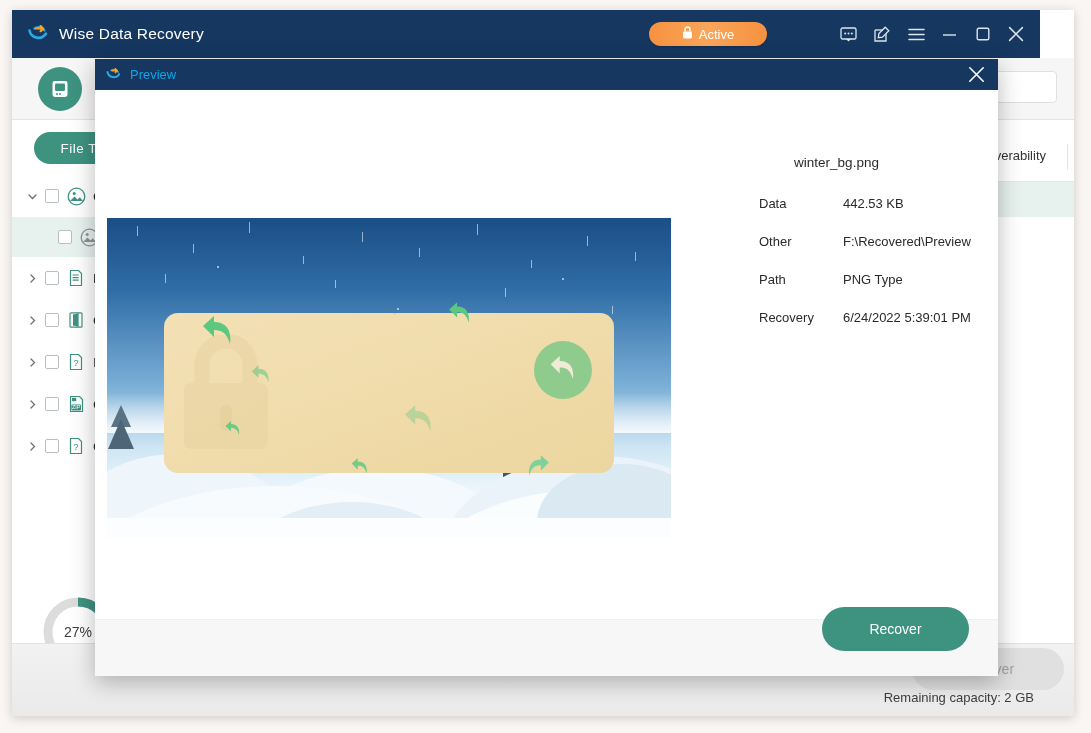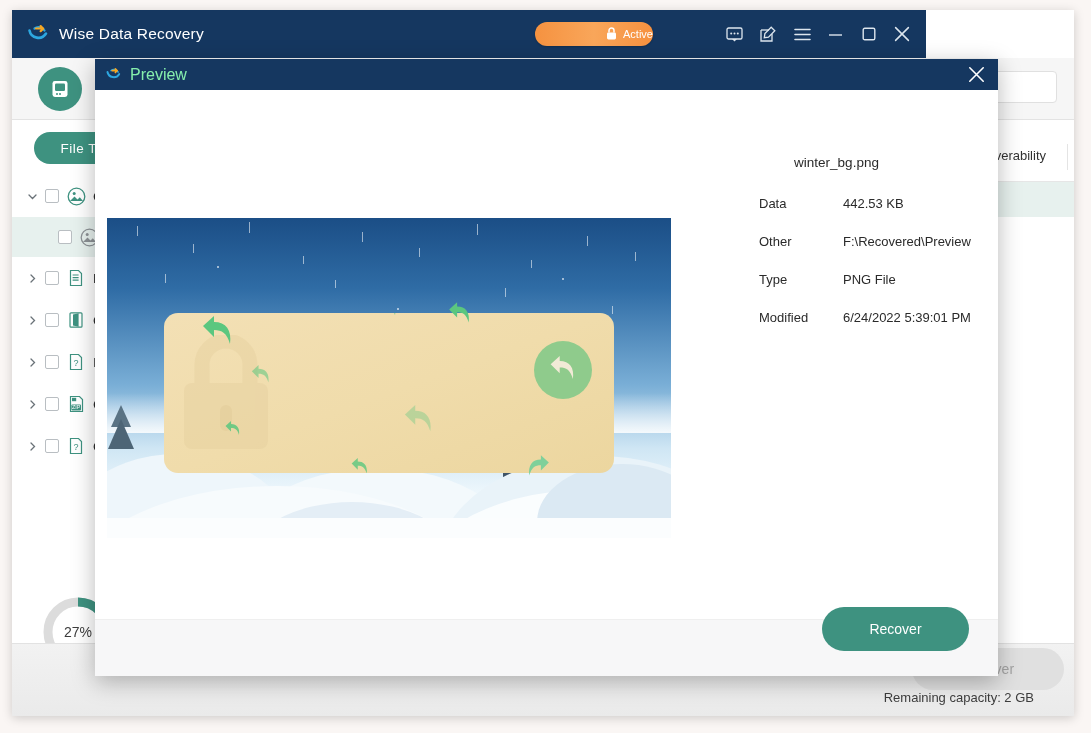--- a/index.html
+++ b/index.html
@@ -15,36 +15,36 @@
     left: 12px; top: 10px;
     width: 1062px; height: 706px;
     background: #ffffff;
     box-shadow: 0 2px 10px rgba(0,0,0,0.18);
     overflow: hidden;
   }
 
   
   #titlebar {
     position: absolute; left: 0; top: 0;
-    width: 914px; height: 48px;
+    width: 1028px; height: 48px;
     background: #153760;
     display: flex; align-items: center;
   }
   .brand { display: flex; align-items: center; gap: 9px; margin-left: 14px; }
   .brand-logo { width: 24px; height: 24px; position: relative; }
   .brand-title {
     color: #ffffff; font-size: 15.5px; letter-spacing: .2px;
   }
   .tb-right { margin-left: auto; display: flex; align-items: center; gap: 0px; padding-right: 8px; }
 
   #active-badge {
     width: 118px; height: 24px; border-radius: 12px;
     background: linear-gradient(90deg,#f59240 0%,#f9a65a 50%,#f6913f 100%);
-    display: flex; align-items: center; justify-content: flex-end; gap: 6px;
-    color: #fff; font-size: 11px; margin-right: 64px;
+    display: flex; align-items: center; justify-content: center; gap: 6px;
+    color: #fff; font-size: 13px; margin-right: 64px;
     box-shadow: 0 1px 2px rgba(0,0,0,.2);
   }
   .tb-icon {
     width: 34px; height: 30px; display: flex; align-items: center; justify-content: center;
     color: #e8eef5;
   }
   .tb-icon.win { width: 33px; }
 
   
   #drive-strip {
@@ -149,21 +149,21 @@
     position: absolute; left: 83px; top: 49px;
     width: 903px; height: 617px;
     background: #ffffff;
     box-shadow: 0 6px 22px rgba(0,0,0,0.28);
     overflow: hidden;
   }
   #modal-titlebar {
     height: 31px; background: #153760; display: flex; align-items: center; padding-left: 10px;
   }
   .modal-logo { width: 17px; height: 17px; position: relative; margin-right: 8px; }
-  #modal-title { color: #86efac; font-size: 16px; }
+  #modal-title { color: #0ea5e9; font-size: 13px; }
   #modal-close {
     margin-left: auto; width: 44px; height: 31px;
     display: flex; align-items: center; justify-content: center; color: #fff;
   }
   #modal-body { position: relative; height: 529px; background: #fff; }
   #modal-footer {
     height: 57px; background: #f7f7f8; border-top: 1px solid #efefef; position: relative;
   }
   #recover-btn {
     position: absolute; right: 29px; top: -13px;
@@ -601,25 +601,25 @@
 
         <div class="detail-row" style="top:106px;">
           <span class="detail-key">Data</span>
           <span class="detail-val">442.53 KB</span>
         </div>
         <div class="detail-row" style="top:144px;">
           <span class="detail-key">Other</span>
           <span class="detail-val">F:\Recovered\Preview</span>
         </div>
         <div class="detail-row" style="top:182px;">
-          <span class="detail-key">Type</span>
-          <span class="detail-val">PNG File</span>
+          <span class="detail-key">Path</span>
+          <span class="detail-val">PNG Type</span>
         </div>
         <div class="detail-row" style="top:220px;">
-          <span class="detail-key">Modified</span>
+          <span class="detail-key">Recovery</span>
           <span class="detail-val">6/24/2022 5:39:01 PM</span>
         </div>
       </div>
     </div>
 
     <div id="modal-footer">
       <button id="recover-btn">Recover</button>
     </div>
   </div>
 

